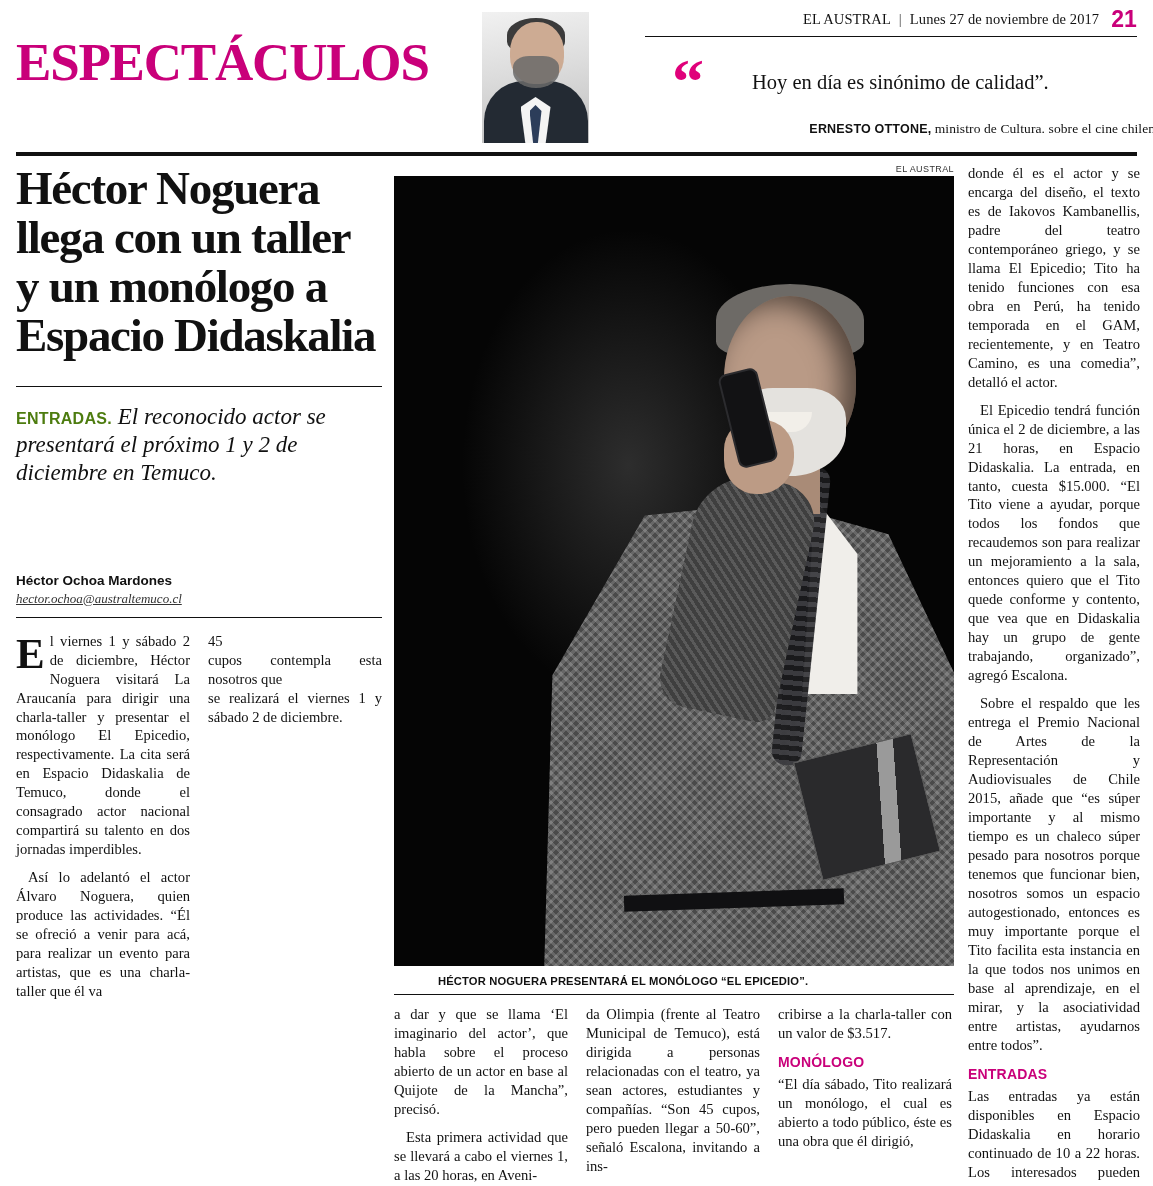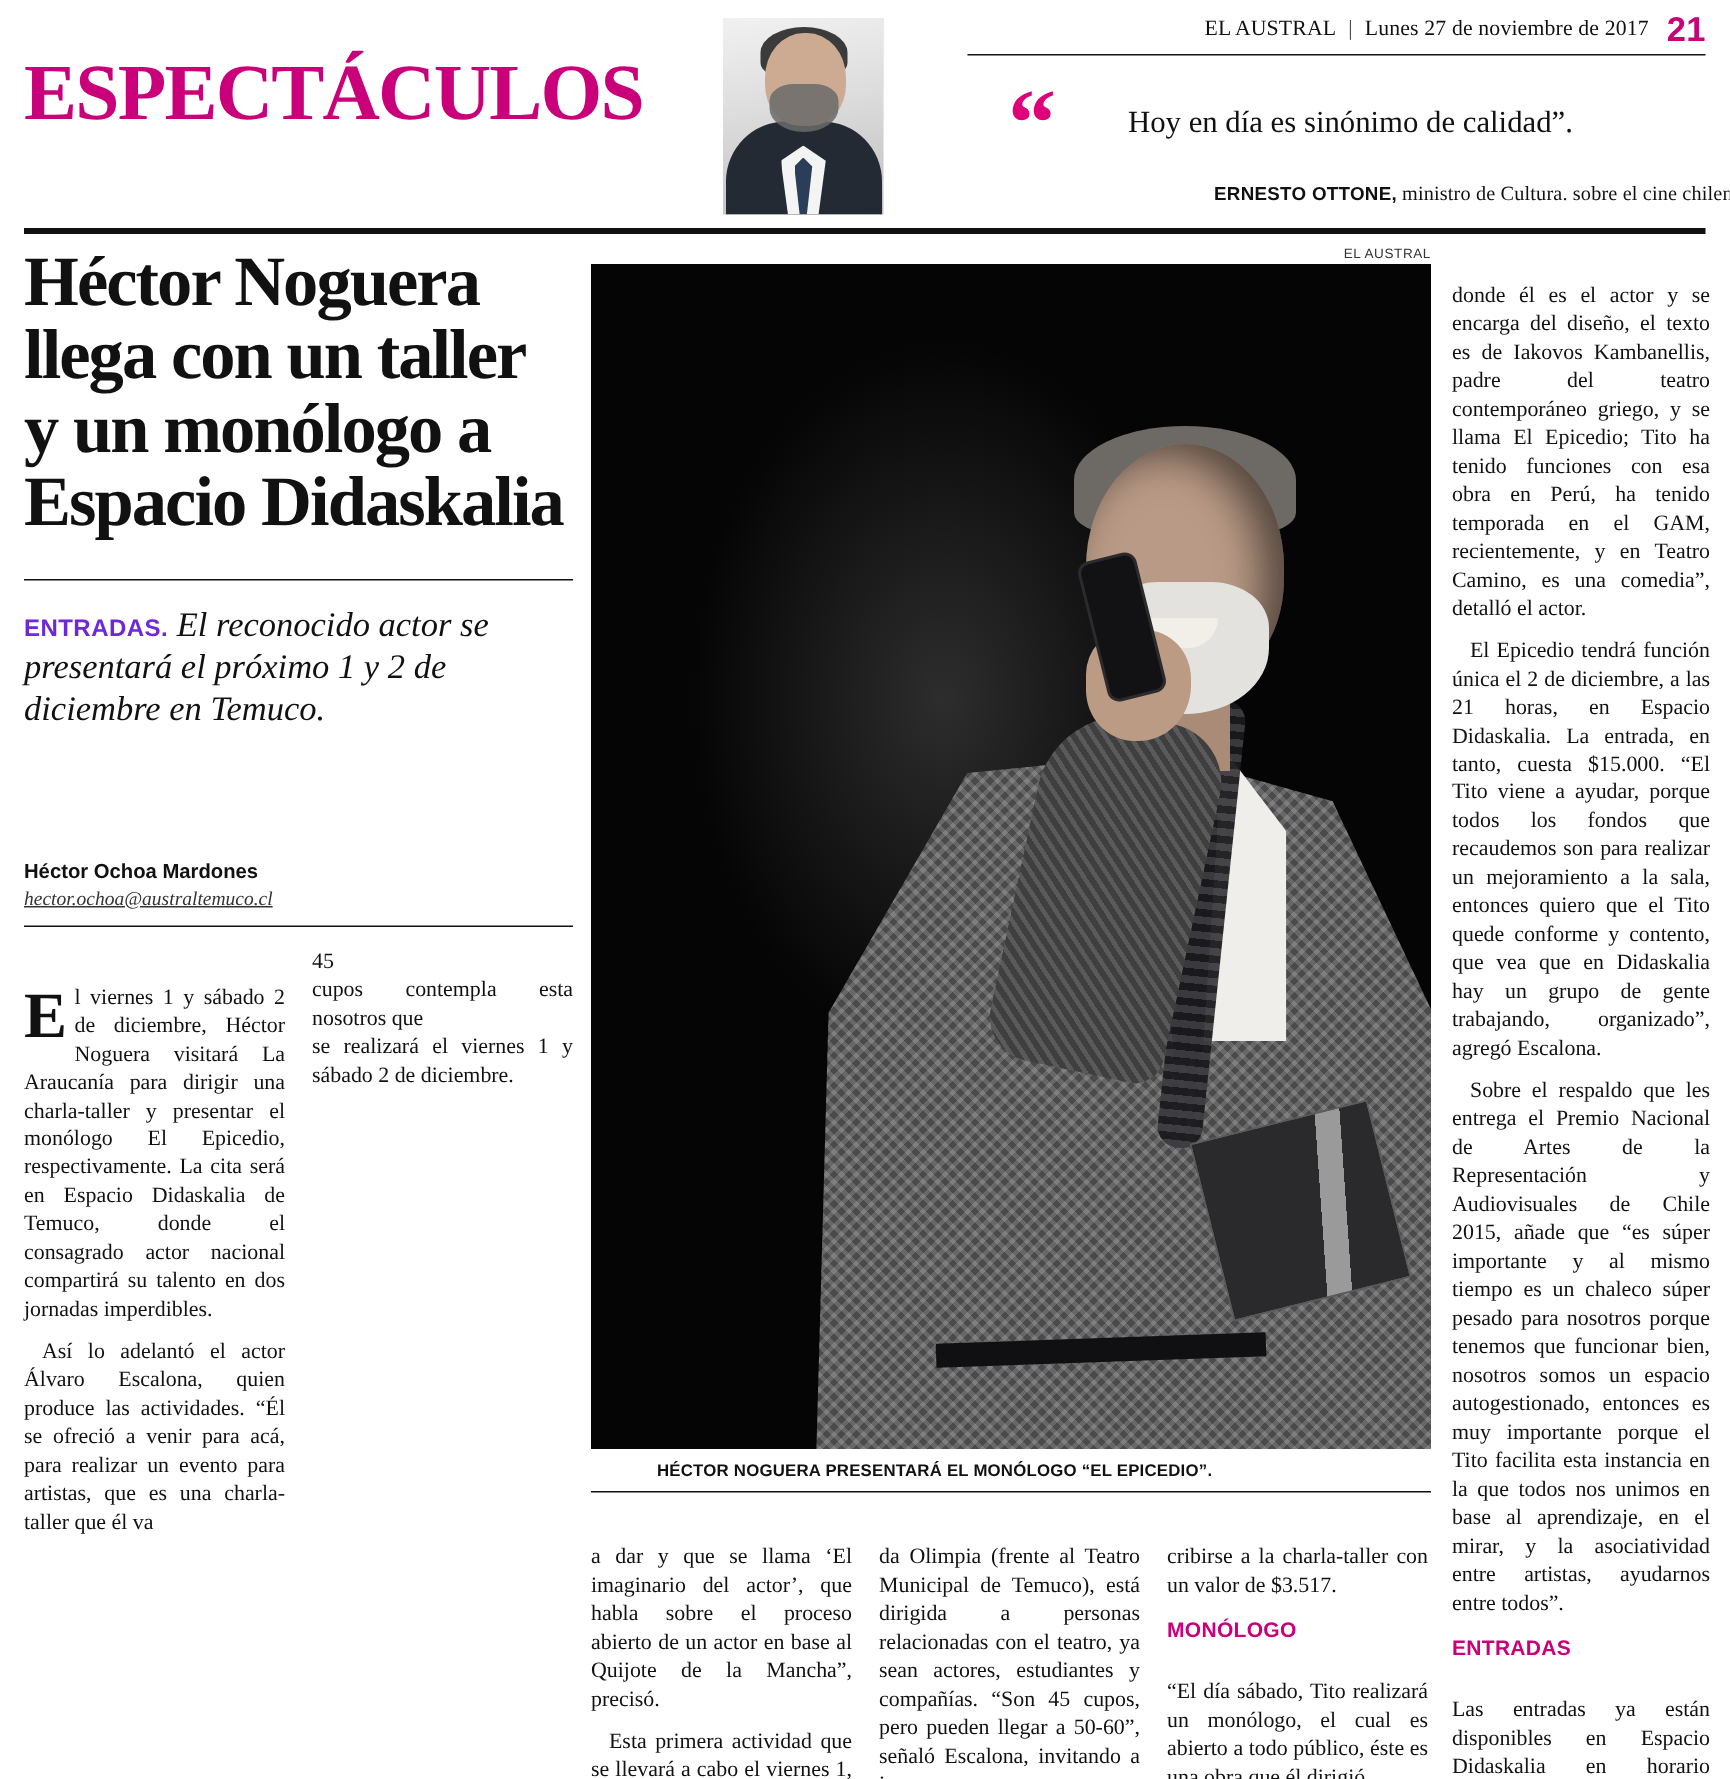--- a/index.html
+++ b/index.html
@@ -218,21 +218,21 @@
     font-style: italic;
     font-size: 23px;
     line-height: 1.22;
     margin: 0;
   }
   .lead .kicker {
     font-family: "Liberation Sans", sans-serif;
     font-style: normal;
     font-weight: bold;
     font-size: 16px;
-    color: #6d28d9;
+    color: #4d7c0f;
     letter-spacing: .3px;
   }
   .byline {
     margin-top: 86px;
   }
   .byline .author {
     font-family: "Liberation Sans", sans-serif;
     font-weight: bold;
     font-size: 13.5px;
     color: #111;
@@ -255,21 +255,21 @@
   }
   .body-col {
     width: 174px;
     font-family: "Liberation Serif", serif;
     font-size: 14.6px;
     line-height: 1.30;
     text-align: justify;
     hyphens: auto;
   }
   .body-col p { margin: 0 0 9px 0; text-indent: 12px; }
-  .body-col p.first { text-indent: 0; margin-top: 24px; }
+  .body-col p.first { text-indent: 0; }
   .dropcap::first-letter {
     float: left;
     font-size: 43px;
     line-height: 0.82;
     font-weight: bold;
     padding: 4px 5px 0 0;
   }
 
   
   .photo-wrap {
@@ -498,21 +498,21 @@
 
       <div class="byline">
         <div class="author">Héctor Ochoa Mardones</div>
         <div class="email">hector.ochoa@australtemuco.cl</div>
       </div>
       <div class="byline-rule"></div>
 
       <div class="left-cols">
         <div class="body-col">
           <p class="first dropcap">El viernes 1 y sábado 2 de diciembre, Héctor Noguera visitará La Araucanía para dirigir una charla-taller y presentar el monólogo El Epicedio, respectivamente. La cita será en Espacio Didaskalia de Temuco, donde el consagrado actor nacional compartirá su talento en dos jornadas imperdibles.</p>
-          <p>Así lo adelantó el actor Álvaro Escalona, quien produce las actividades. “Él se ofreció a venir para acá, para realizar un evento para artistas, que es una charla-taller que él va</p>
+          <p>Así lo adelantó el actor Álvaro Noguera, quien produce las actividades. “Él se ofreció a venir para acá, para realizar un evento para artistas, que es una charla-taller que él va</p>
         </div>
         <div class="body-col">
           <div class="num">45</div>
           <div class="lbl">cupos contempla esta nosotros que</div>
           <div class="sub">se realizará el viernes 1 y sábado 2 de diciembre.</div>
         </div>
       </div>
     </div>
 
     <div class="photo-wrap">

